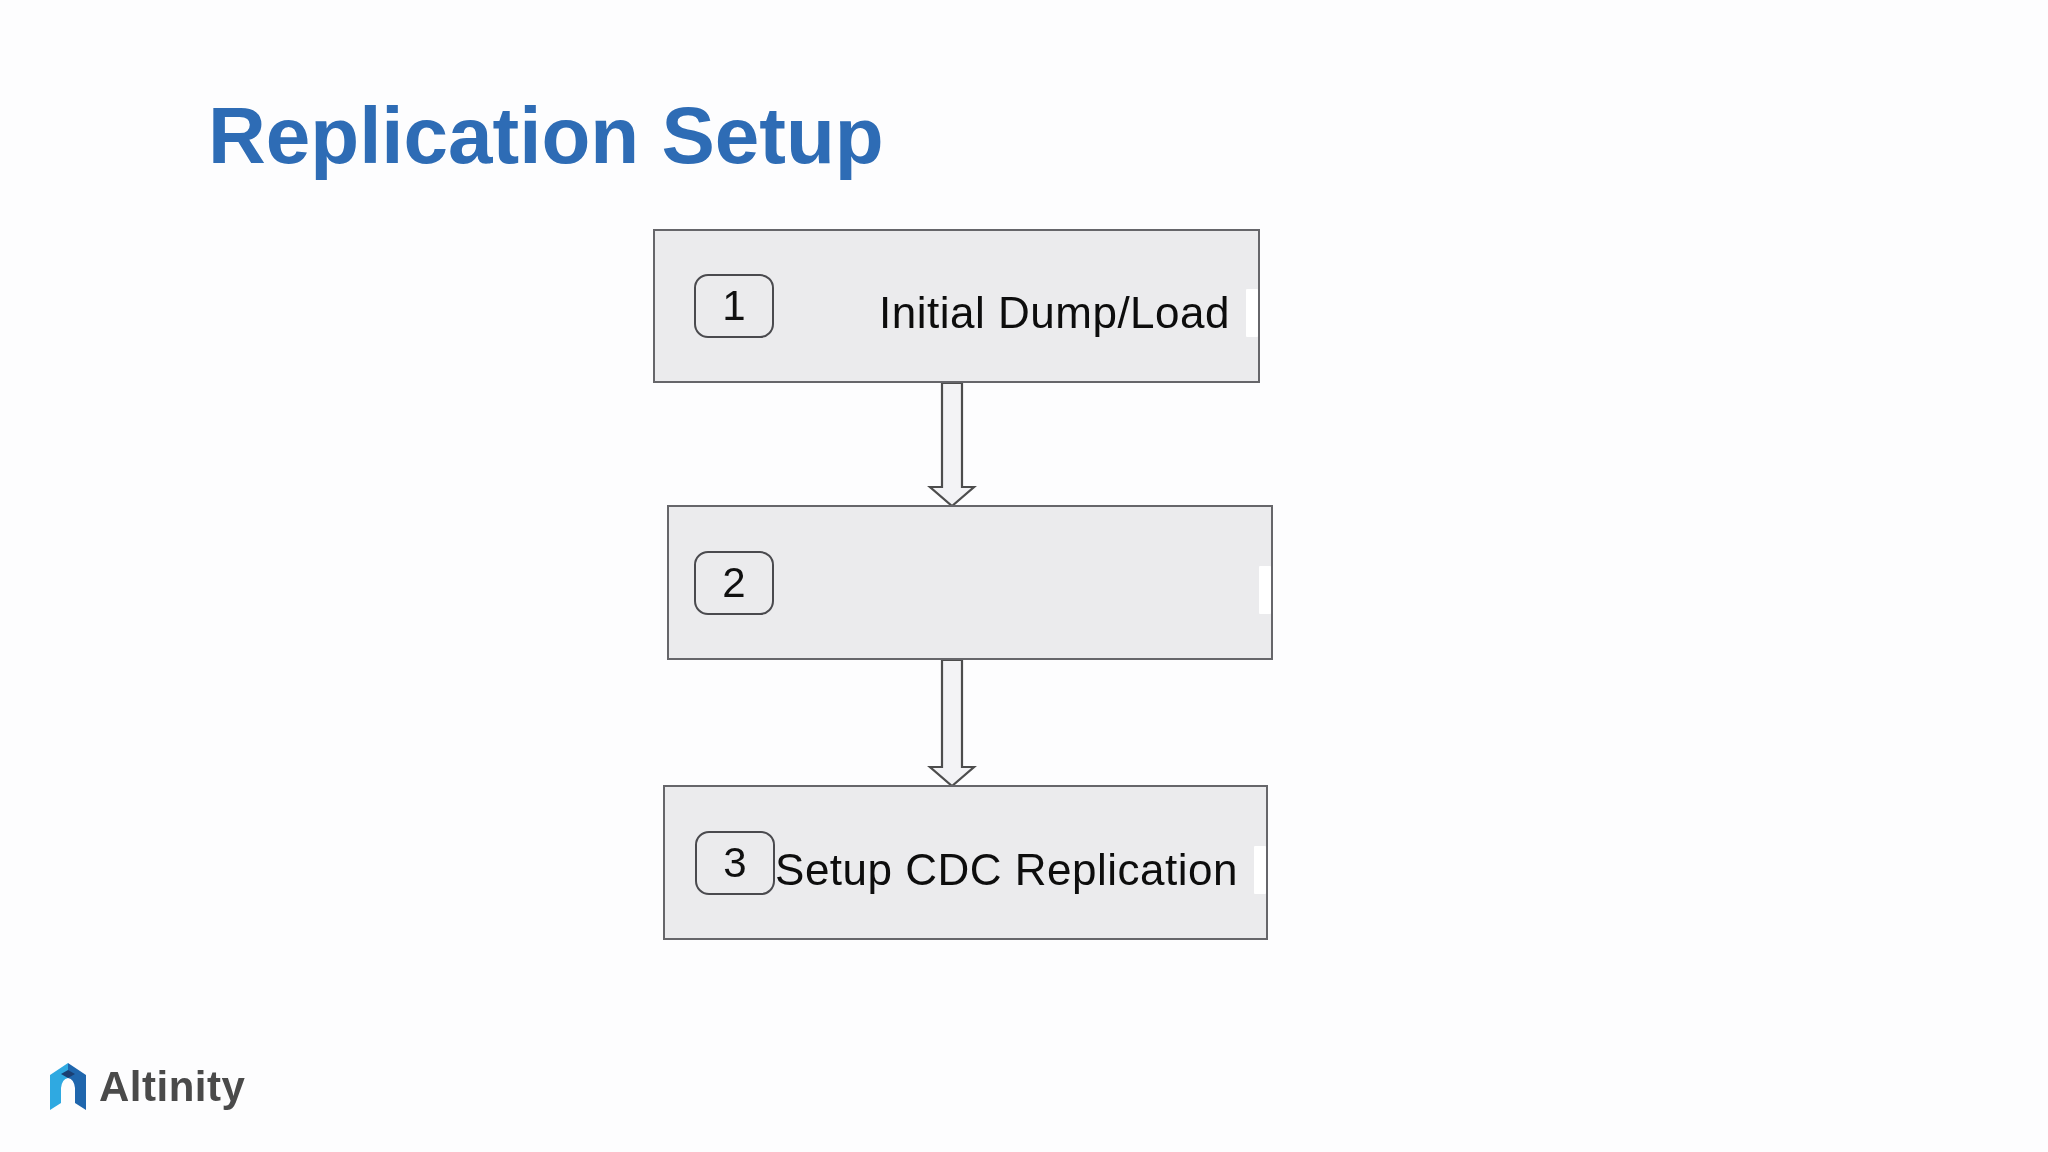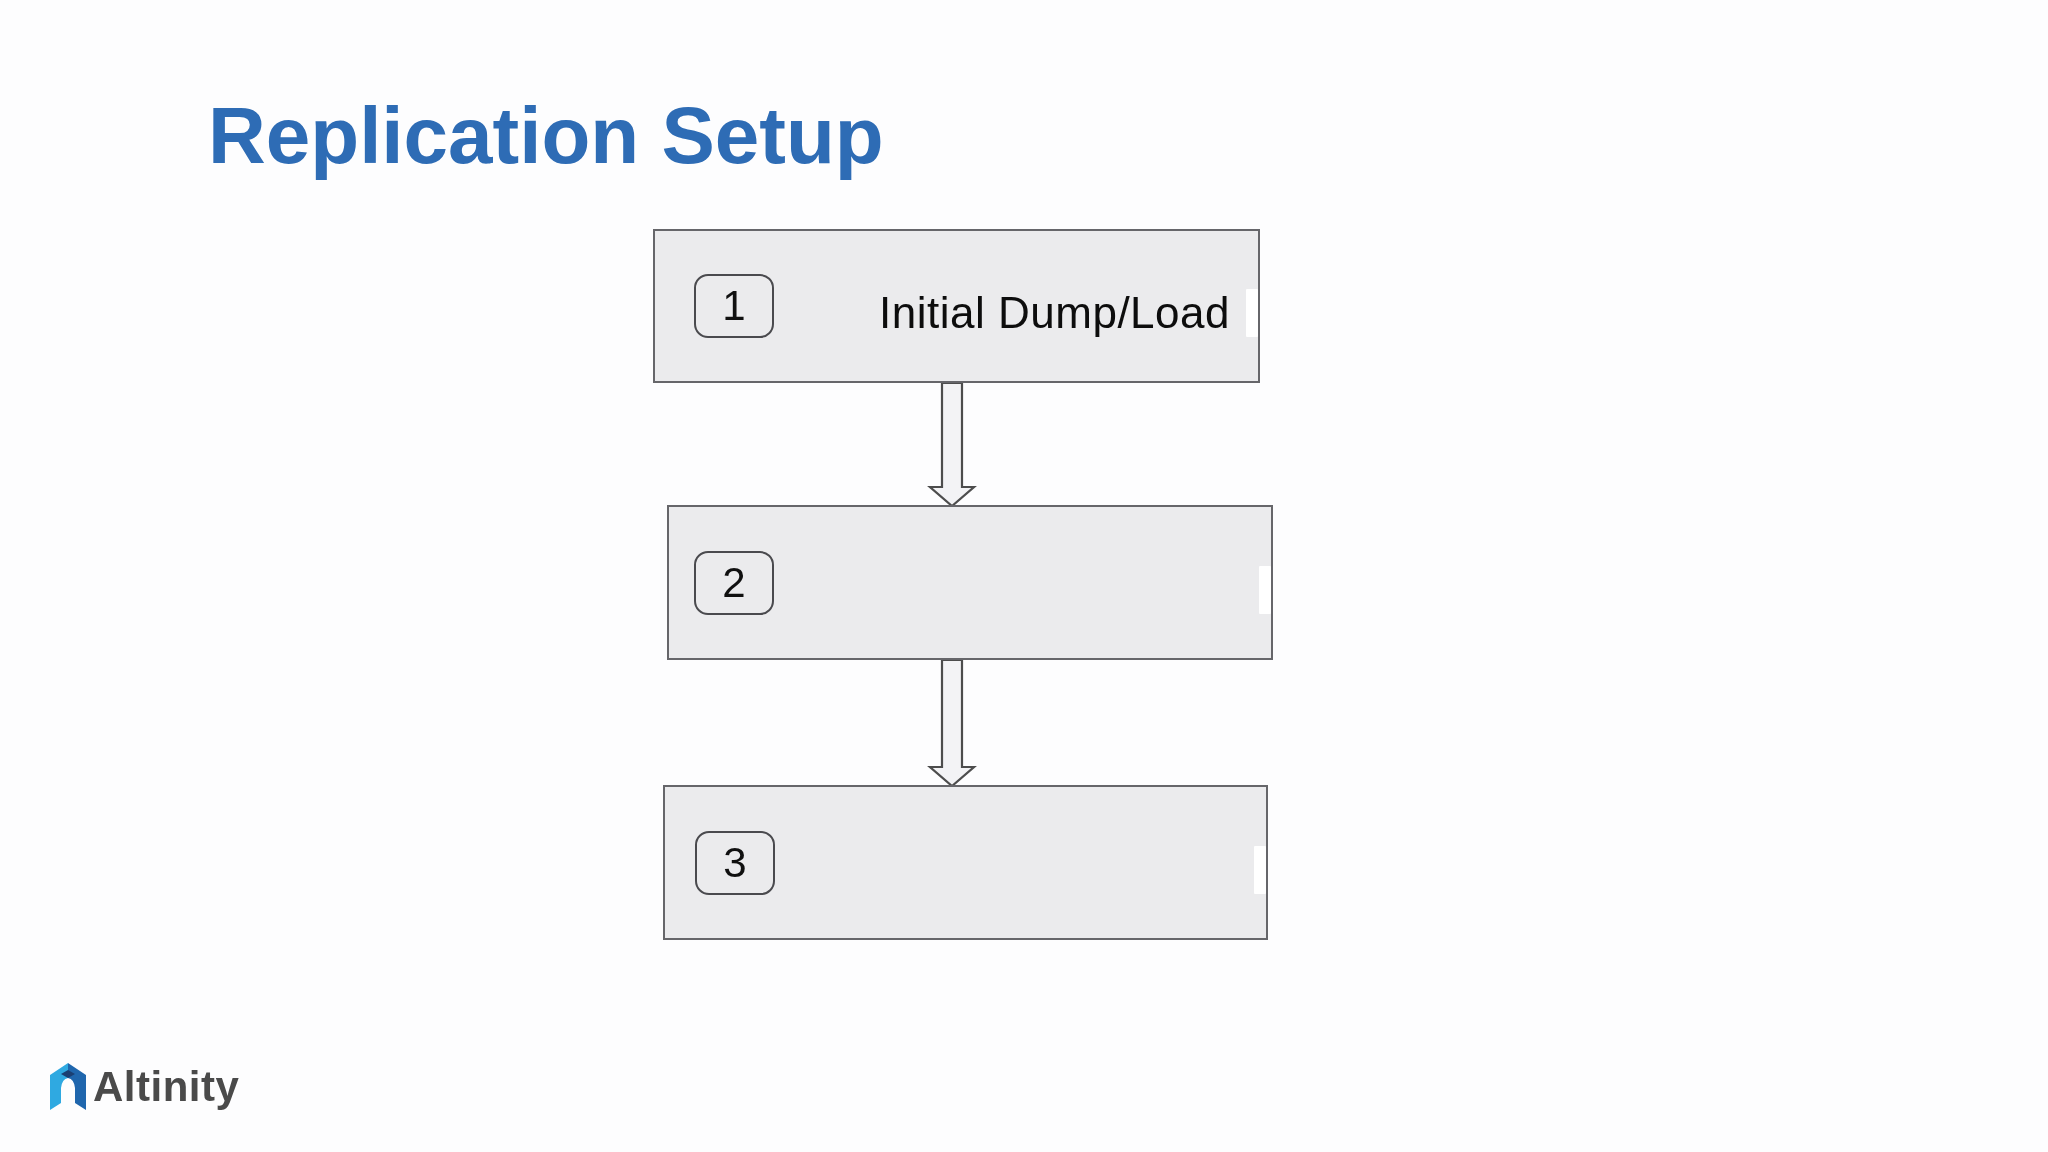--- a/index.html
+++ b/index.html
@@ -45,21 +45,21 @@
   .arrow-1{top:383px;height:124px;}
   .arrow-2{top:660px;height:127px;}
   .arrow svg{display:block;width:100%;height:100%;}
   .arrow polygon{
     fill:var(--arrow-fill,#f3f3f5);
     stroke:var(--arrow-border,#4d4d4d);
     stroke-width:2.2;
   }
   .logo{
     position:absolute;left:48px;top:1062px;
-    display:flex;align-items:center;gap:5px;
+    display:flex;align-items:center;gap:11px;
   }
   .logo-mark{width:40px;height:50px;}
   .wordmark{
     font-size:42px;font-weight:700;letter-spacing:.5px;
     color:var(--brand-text,#4a4a4a);
   }
 </style>
 </head>
 <body>
 
@@ -90,20 +90,21 @@
 
   <div class="arrow arrow-2">
     <svg viewBox="0 0 88 127" preserveAspectRatio="none" aria-hidden="true">
       <polygon points="34,0 34,107 22,107 44,126 66,107 54,107 54,0"></polygon>
     </svg>
   </div>
 
   <div class="step step-3">
     <div class="badge">3</div>
     <div class="label-wrap">
+      <span class="label">Setup CDC Replication</span>
       <span class="cursor"></span>
     </div>
   </div>
 
   <div class="logo">
     <svg class="logo-mark" viewBox="0 0 40 50" aria-hidden="true">
       <path d="M20 1 L2 13 L2 48 L13 41 L13 26 Q14 17 20 16 Z" fill="var(--logo-blue-light,#2fa9e1)"></path>
       <path d="M20 1 L38 13 L38 48 L27 41 L27 26 Q26 17 20 16 Z" fill="var(--logo-blue-dark,#1f66ad)"></path>
       <path d="M20 8 L27 12 L20 16 L13 12 Z" fill="var(--logo-navy,#1b3f72)"></path>
     </svg>

